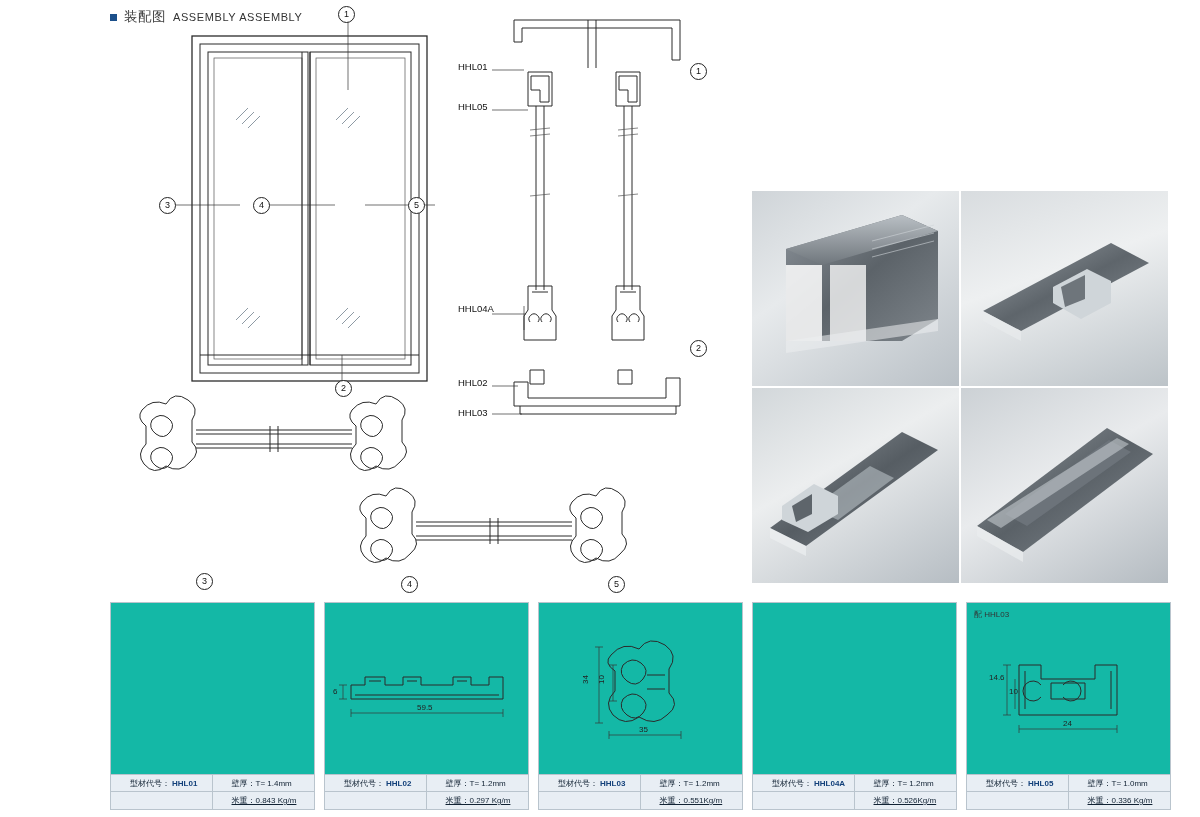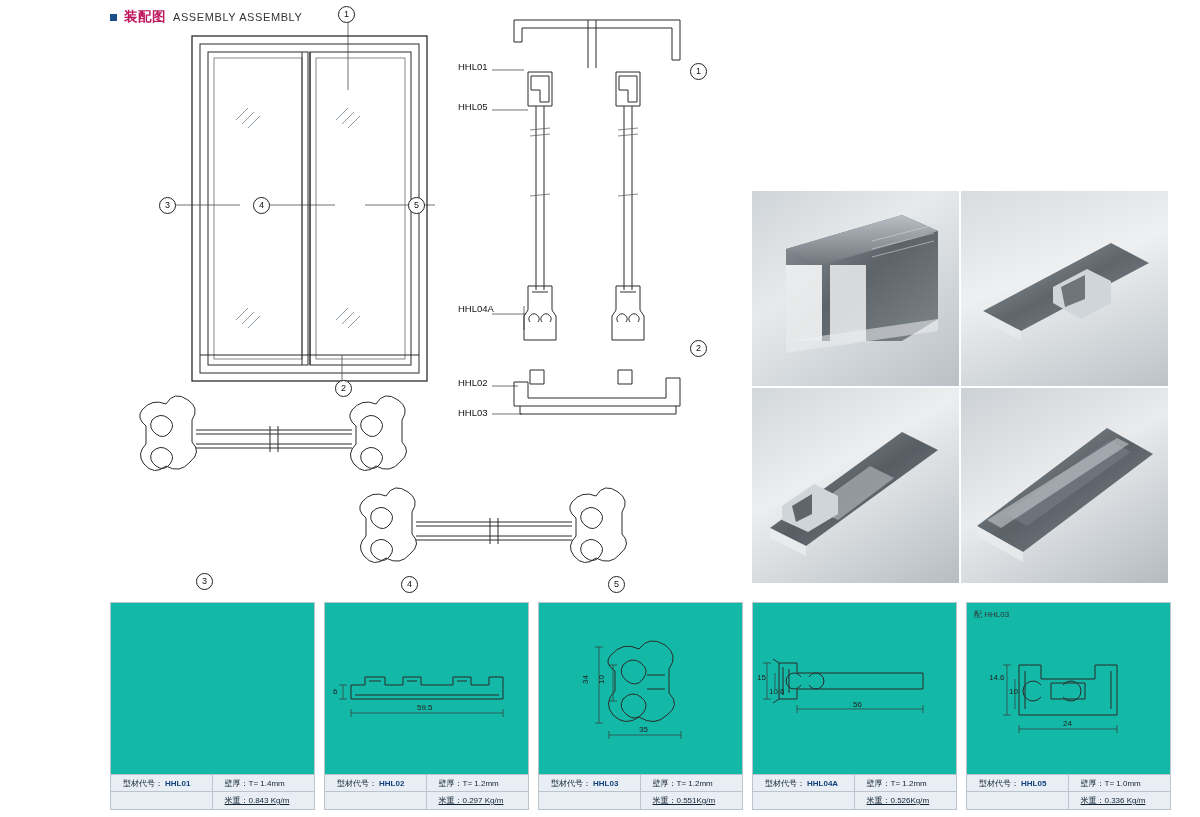--- a/index.html
+++ b/index.html
@@ -6,21 +6,21 @@
   body{
     width:1200px;height:817px;background:#ffffff;
     font-family:"Liberation Sans", sans-serif;
     color:#1a1a1a;position:relative;overflow:hidden;
   }
   .root{position:relative;width:1200px;height:817px;}
 
   
   .header{position:absolute;left:110px;top:8px;display:flex;align-items:center;gap:7px;}
   .header .sq{width:7px;height:7px;background:#1b4f8a;display:inline-block;}
-  .header .cn{font-size:13.5px;font-weight:bold;color:#be185d;letter-spacing:.5px;}
+  .header .cn{font-size:13.5px;font-weight:normal;color:#404040;letter-spacing:.5px;}
   .header .en{font-size:11px;color:#333;letter-spacing:.6px;}
 
   
   .lbl{position:absolute;font-size:9.5px;color:#111;white-space:nowrap;}
   .circ{position:absolute;width:15px;height:15px;border:1px solid #222;border-radius:50%;
         font-size:9px;line-height:15px;text-align:center;color:#111;background:#fff;}
 
   svg{display:block;overflow:visible;}
   .ln{fill:none;stroke:#2b2b2b;stroke-width:1;}
   .ln2{fill:none;stroke:#2b2b2b;stroke-width:1.3;}
@@ -38,21 +38,21 @@
   .p4{background:linear-gradient(150deg,#ccd1d5 0%,#e9ebed 45%,#b4bbc1 100%);}
 
   
   .cards{position:absolute;left:110px;top:602px;width:1060px;height:208px;
          display:grid;grid-template-columns:repeat(5,205px);gap:9px;}
   .card{position:relative;border:1px solid #b9c4cd;background:#14b8a6;height:206px;}
   .card .art{position:relative;height:172px;}
   .card .note{position:absolute;left:7px;top:6px;font-size:8px;color:#333;}
   .tbl{position:absolute;left:0;bottom:0;width:100%;height:34px;border-top:1px solid #b9c4cd;
        display:grid;grid-template-columns:1fr 1fr;grid-template-rows:1fr 1fr;background:#e8eef4;}
-  .tbl div{font-size:8px;color:#123; display:flex;align-items:center;padding-left:12px;
+  .tbl div{font-size:8px;color:#123; display:flex;align-items:center;padding-left:19px;
            border-right:1px solid #b9c4cd;border-bottom:1px solid #b9c4cd;box-sizing:border-box;}
   .tbl div:nth-child(2),.tbl div:nth-child(4){border-right:none;}
   .tbl div:nth-child(3),.tbl div:nth-child(4){border-bottom:none;text-decoration:underline;}
   .tbl b{color:#12407a;font-weight:bold;margin-left:2px;}
   .dimtxt{position:absolute;font-size:8px;color:#222;}
 </style>
 </head>
 <body>
 
 <div class="root">
@@ -355,43 +355,20 @@
             <span>型材代号：</span>
             <b>HHL03</b>
           </div>
         <div>壁厚：T= 1.2mm</div>
         <div></div>
         <div>米重：0.551Kg/m</div>
       </div>
     </div>
 
     <div class="card">
-      <div class="art">
-        <svg width="205" height="172" viewBox="0 0 205 172">
-          <g class="ln">
-            <path d="M26,60 L26,96 L44,96 L44,86 L170,86 L170,70 L44,70 L44,60 Z"></path>
-            <path d="M30,64 L30,92 M36,66 L36,90"></path>
-            <path d="M48,74 a8,8 0 1,0 0,8 M56,74 a8,8 0 1,1 0,8"></path>
-            <line x1="26" y1="60" x2="20" y2="56"></line>
-              <line x1="26" y1="96" x2="20" y2="100"></line>
-          </g>
-          <g class="dimline">
-            <line x1="14" y1="60" x2="14" y2="96"></line>
-            <line x1="10" y1="60" x2="18" y2="60"></line>
-              <line x1="10" y1="96" x2="18" y2="96"></line>
-            <line x1="22" y1="70" x2="22" y2="86"></line>
-            <line x1="44" y1="106" x2="170" y2="106"></line>
-            <line x1="44" y1="102" x2="44" y2="110"></line>
-              <line x1="170" y1="102" x2="170" y2="110"></line>
-          </g>
-        </svg>
-        <div class="dimtxt" style="left:4px;top:70px;">15</div>
-        <div class="dimtxt" style="left:16px;top:84px;">10.6</div>
-        <div class="dimtxt" style="left:100px;top:97px;">56</div>
-      </div>
       <div class="tbl">
         <div>
             <span>型材代号：</span>
             <b>HHL04A</b>
           </div>
         <div>壁厚：T= 1.2mm</div>
         <div></div>
         <div>米重：0.526Kg/m</div>
       </div>
     </div>

